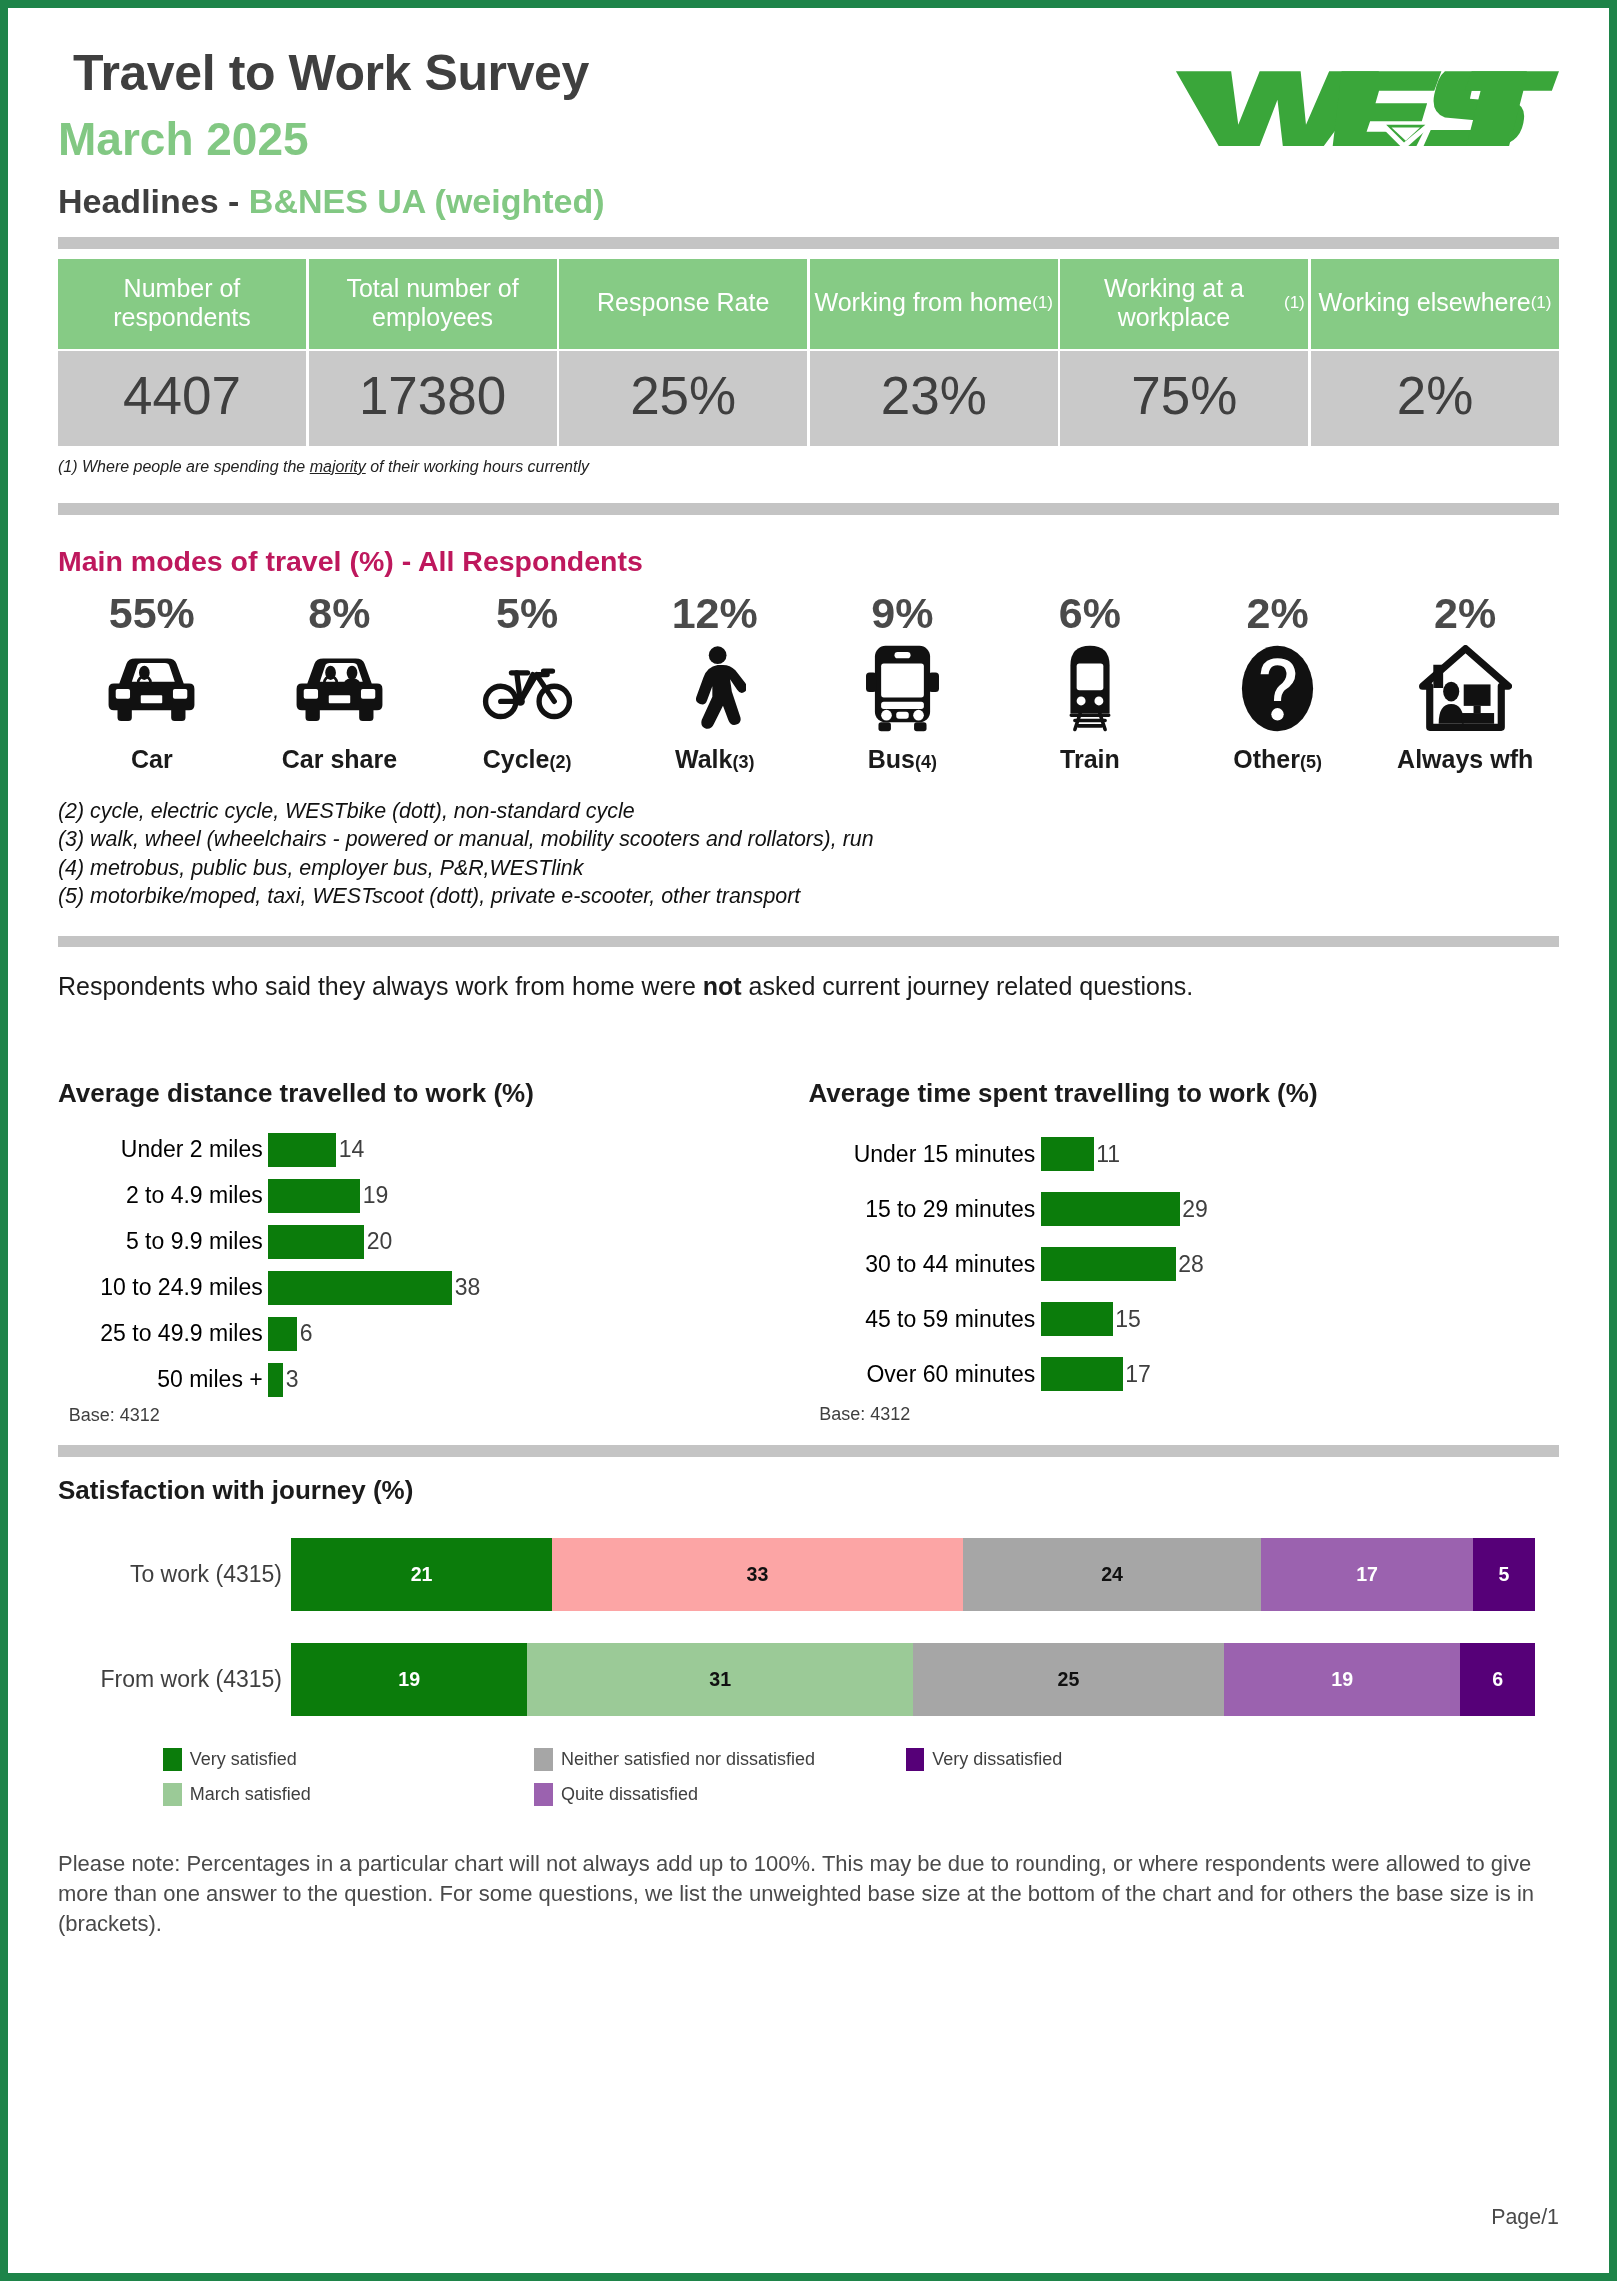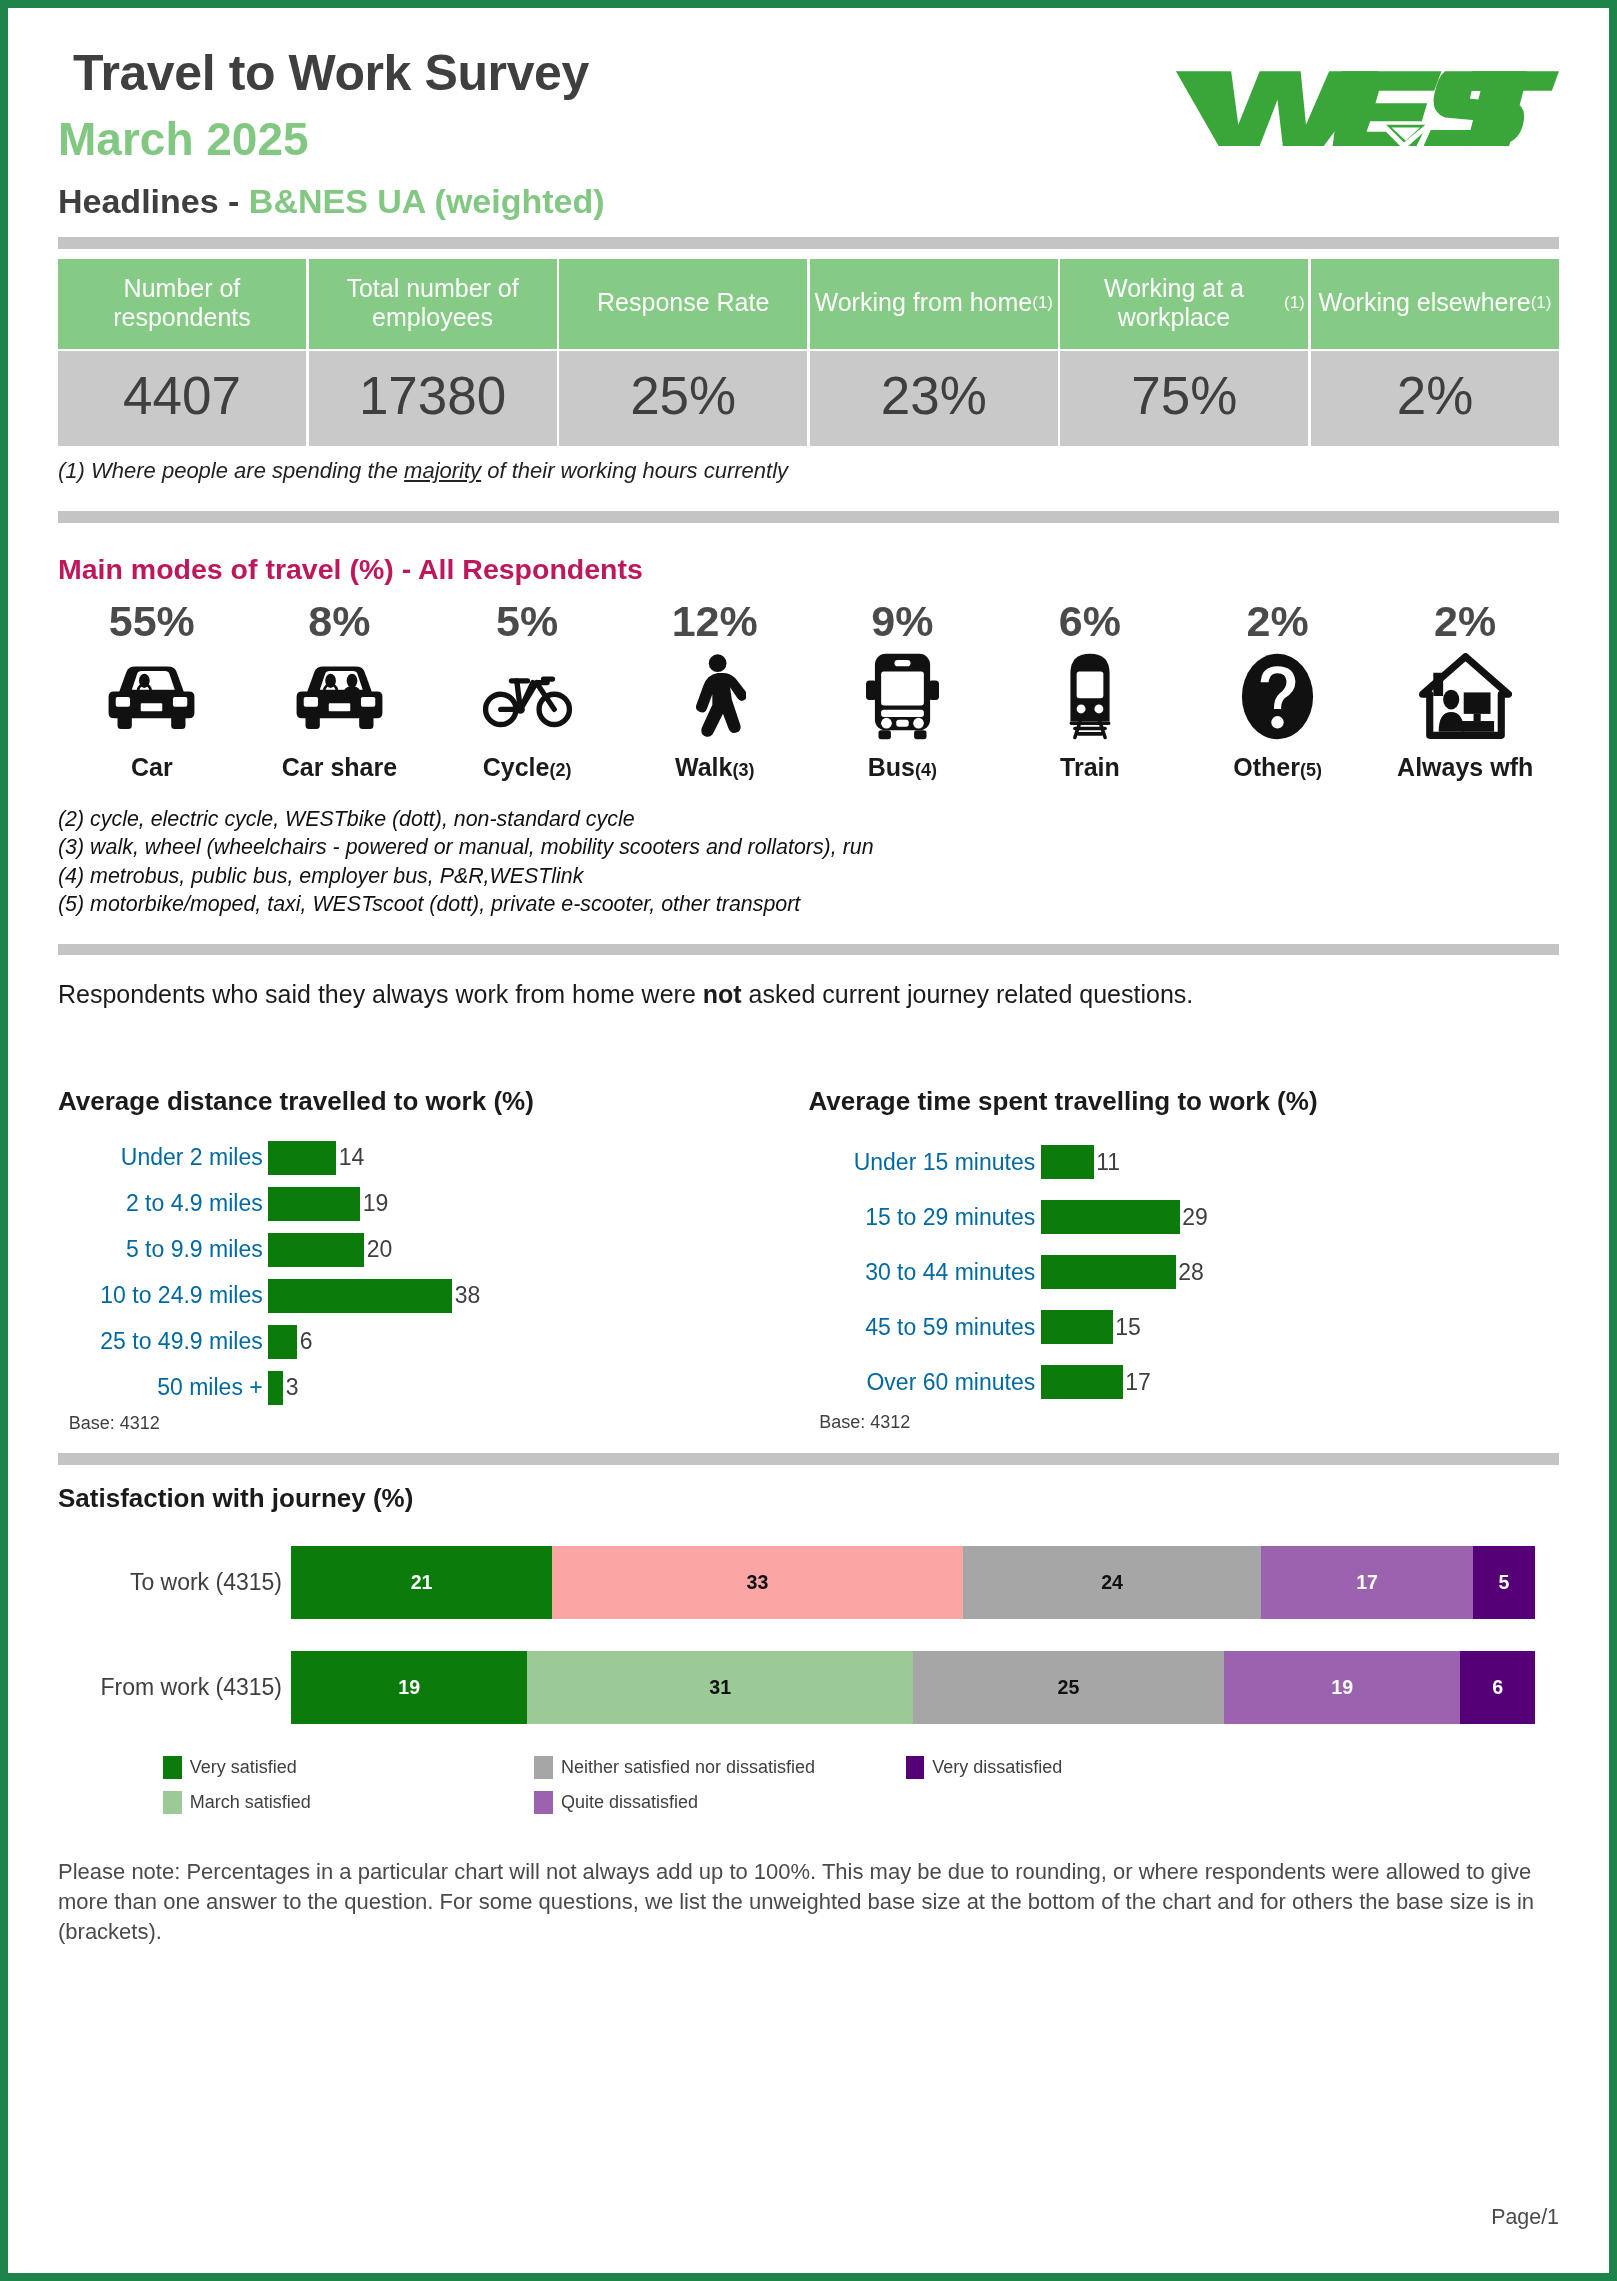--- a/index.html
+++ b/index.html
@@ -58,21 +58,21 @@
   }
   .stat-head span.sup{font-size:17px;vertical-align:baseline;}
   .stat-val{
     background:#c9c9c9;color:#3f3f3f;
     font-size:53px;text-align:center;
     padding:9px 3.6px 14.3px 3.6px;
     display:flex;align-items:center;justify-content:center;
     min-height:71px;
   }
   .footnote1{
-    font-style:italic;font-size:22px;color:#222;margin:12.5px 0 0 0;
+    font-style:italic;font-size:16px;color:#222;margin:12.5px 0 0 0;
   }
   .footnote1 u{text-decoration:underline;}
 
   
   .section-title{
     font-size:28.5px;font-weight:bold;color:#be185d;margin:0 0 12.5px 0;
   }
   .modes{display:flex;width:100%;margin-top:5.3px;}
   .mode{
     flex:1 1 0;display:flex;flex-direction:column;align-items:center;gap:3px;
@@ -95,21 +95,21 @@
   .body-text b{font-weight:bold;}
 
   
   .charts{display:flex;margin-top:27px;gap:0;}
   .chart{width:50%;box-sizing:border-box;margin-top:48px;}
   .chart h3{
     font-size:26px;font-weight:bold;color:#1b1b1b;margin:0 0 18px 0;
   }
   .bar-row{display:flex;align-items:center;height:46px;}
   .bar-label{
-    width:210px;text-align:right;font-size:23px;color:#0369a1;
+    width:210px;text-align:right;font-size:23px;color:#000000;
     padding-right:5.3px;box-sizing:border-box;white-space:nowrap;
   }
   .bar-label.wide{width:232px;}
   .bar-wrap{display:flex;align-items:center;}
   .bar{height:34px;background:#0b7c0b;}
   .bar-val{font-size:23px;color:#3f3f3f;margin-left:2.7px;}
   .base{font-size:18px;color:#3f3f3f;margin-top:1.8px;padding-left:10.7px;}
 
   
   .sat{margin-top:18px;}

